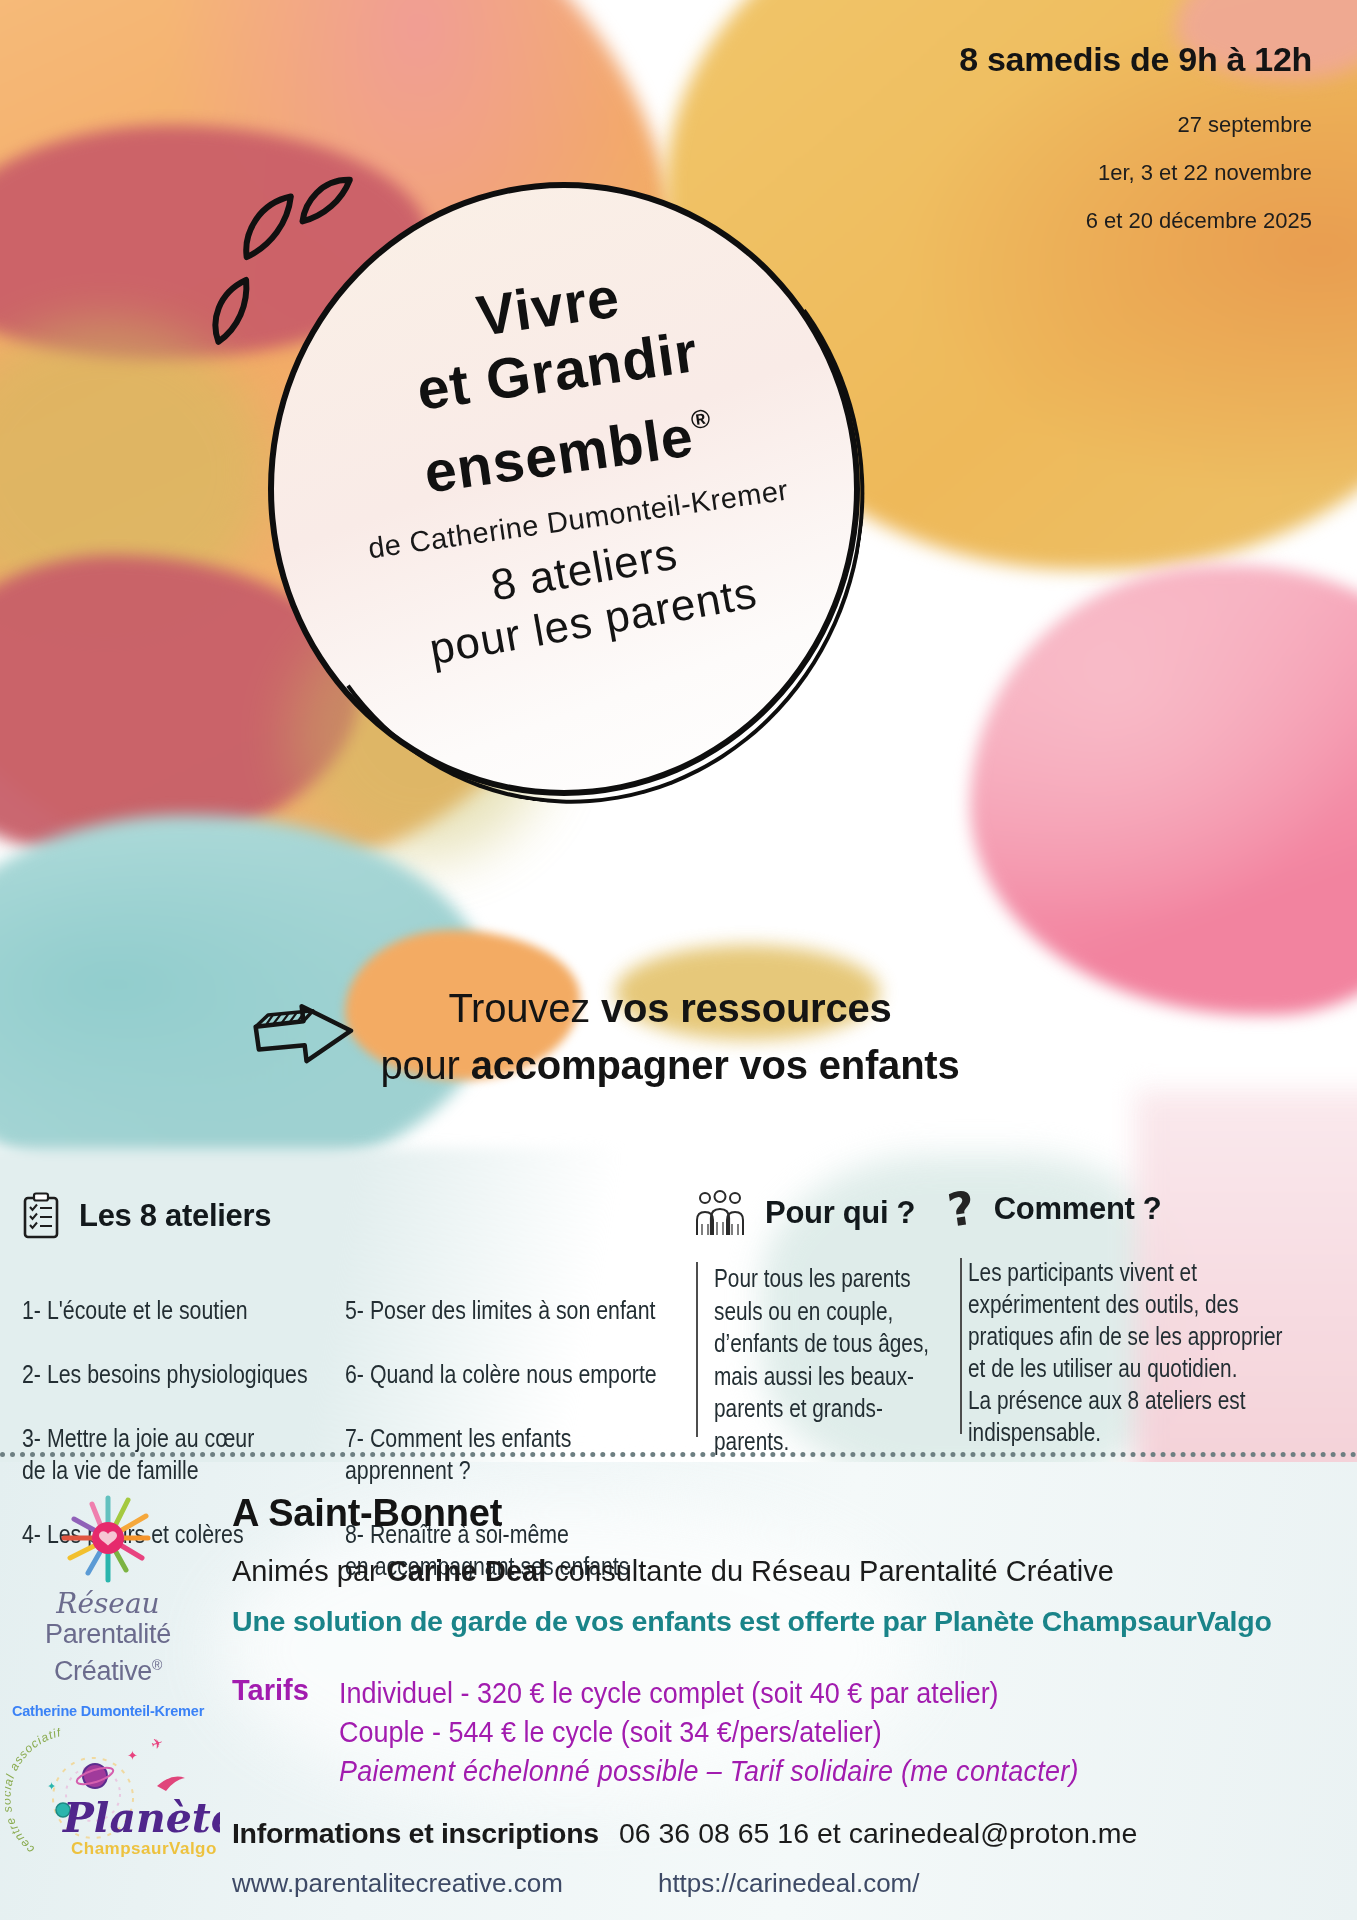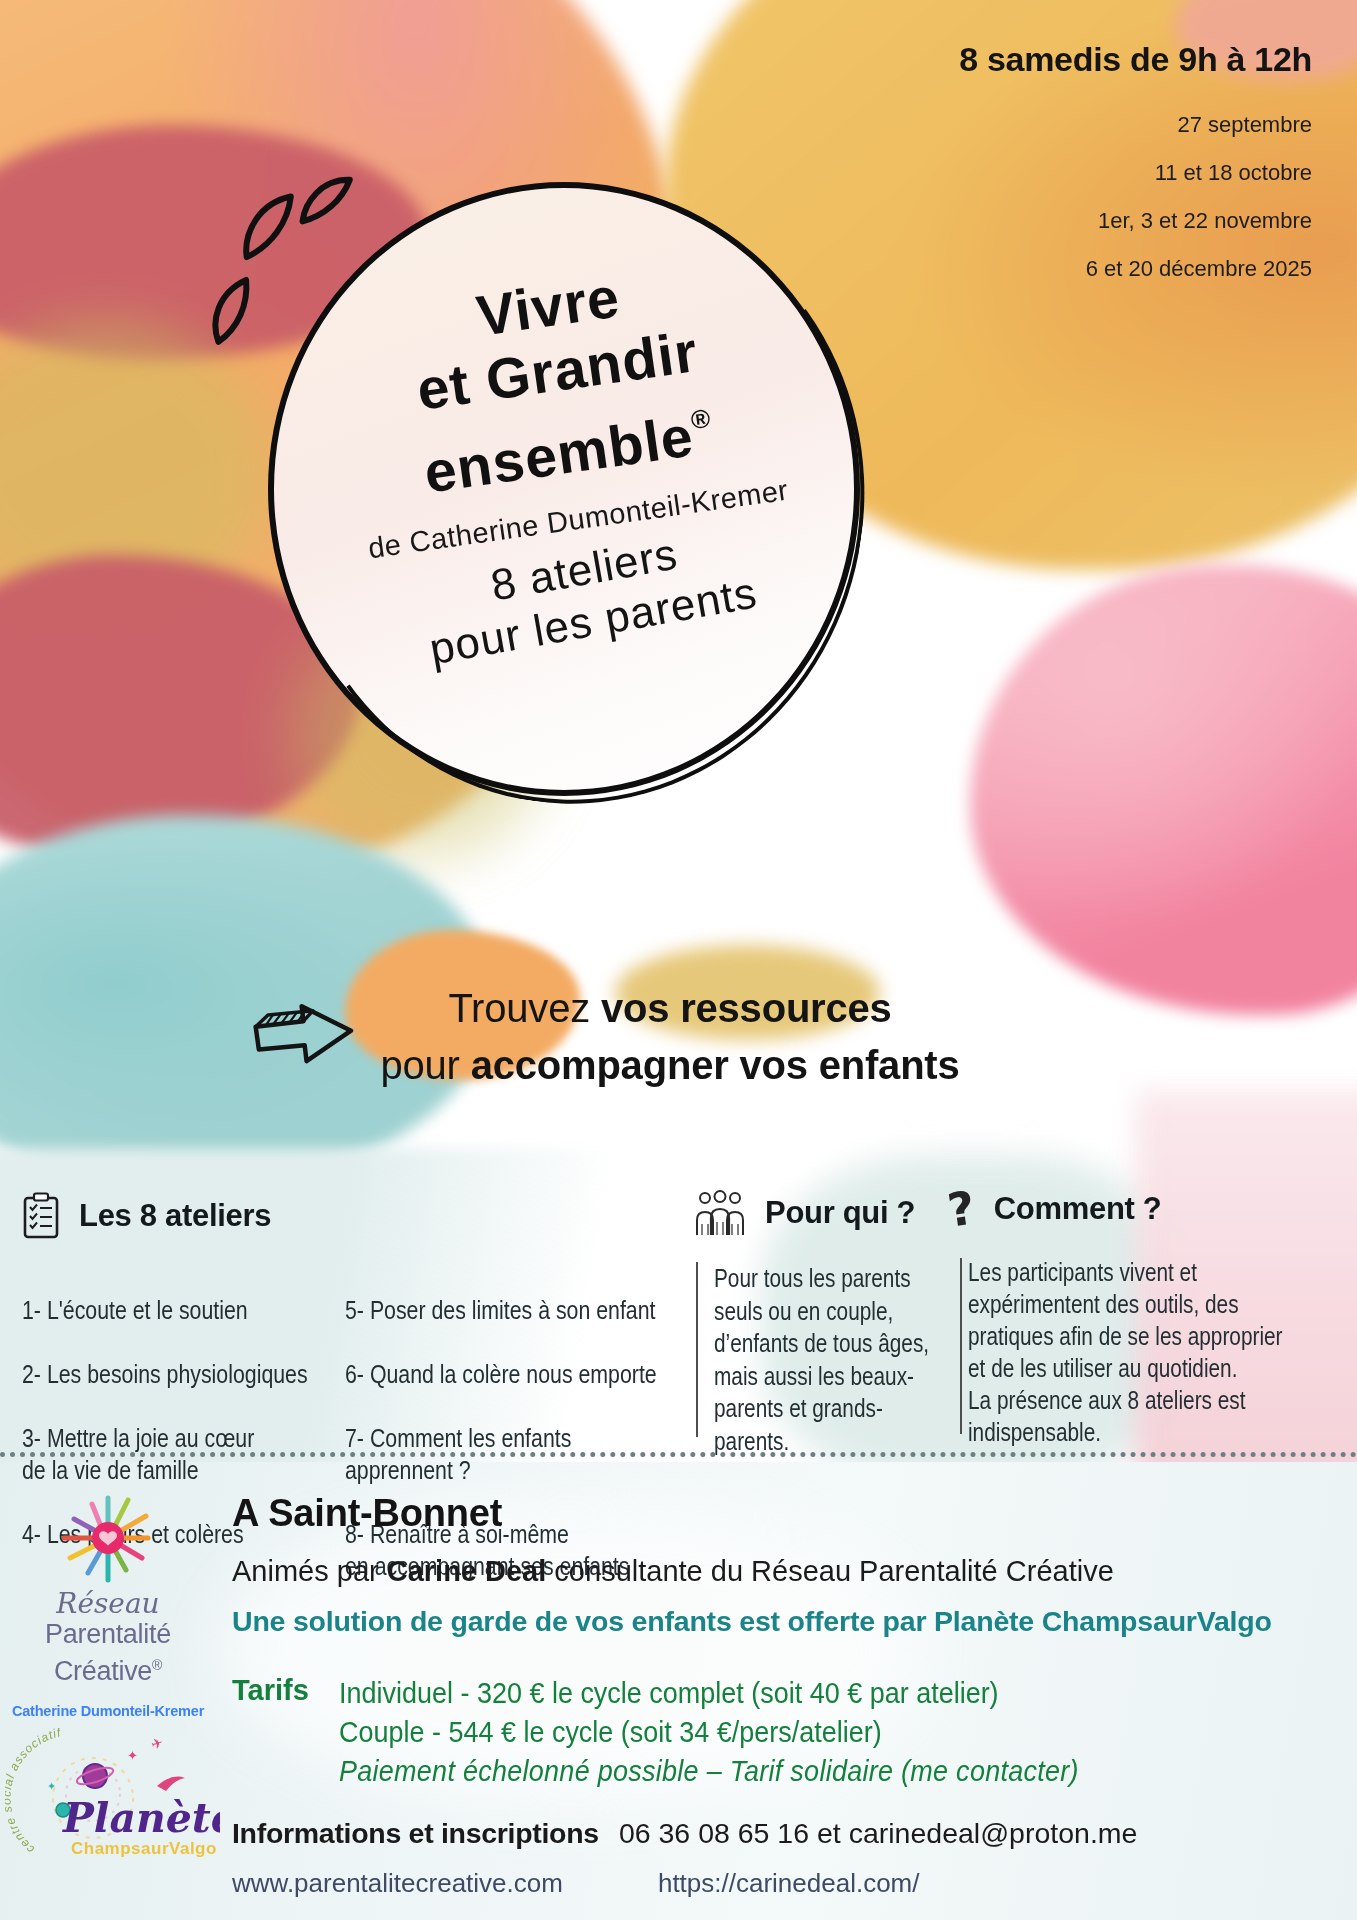--- a/index.html
+++ b/index.html
@@ -90,21 +90,21 @@
   .vdiv{width:0;border-left:2.5px solid #4d4d4d;}
   .vdiv1{left:696px;top:1262px;height:175px;}
   .vdiv2{left:960px;top:1258px;height:176px;}
   .dotted{left:0;top:1452px;width:1357px;border-top:5px dotted #6d7f82;}
   
   .bottom-info{left:232px;top:1492px;width:1115px;}
   .loc{font-size:38px;font-weight:bold;letter-spacing:-.2px;color:#141414;margin-bottom:20px;}
   .anim-line{font-size:29px;color:#1b1b1b;margin-bottom:17px;}
   .anim-line b{font-weight:bold;}
   .childcare{font-size:28.5px;font-weight:bold;color:#1a8489;letter-spacing:-.2px;margin-bottom:36px;}
-  .tarifs{display:flex;gap:30px;font-size:29px;color:#15803d;}
+  .tarifs{display:flex;gap:30px;font-size:29px;color:#a21caf;}
   .tarifs-label{font-weight:bold;white-space:nowrap;}
   .tarif-line{line-height:39px;transform:scaleX(.93);transform-origin:left top;white-space:nowrap;}
   .tarif-note{font-style:italic;letter-spacing:.3px;}
   .info-row{display:flex;gap:20px;margin-top:26px;font-size:28.5px;align-items:baseline;}
   .info-label{font-weight:bold;letter-spacing:-.3px;white-space:nowrap;}
   .info-contact{color:#1b1b1b;white-space:nowrap;}
   .site-row{display:flex;gap:95px;margin-top:18px;font-size:26px;color:#3e4a66;}
   
   .logo-reseau{left:8px;top:1492px;width:200px;text-align:center;z-index:3;}
   .lr-l1{font-family:"DejaVu Serif",serif;font-style:italic;font-size:28px;color:#6b6b8d;line-height:31px;}
@@ -134,21 +134,20 @@
     <div class="wc" id="band-ice"></div>
     <div class="wc" id="band-teal-right"></div>
     <div class="wc" id="band-pink-right"></div>
     <div class="wc" id="bottom-bg"></div>
     <div class="wc" id="bottom-white"></div>
   </div>
 
   <div class="ct schedule">
     <div class="sch-title">8 samedis de 9h à 12h</div>
     <div class="sch-date">27 septembre</div>
-    <div class="sch-date">11 et 18 octobre</div>
     <div class="sch-date">1er, 3 et 22 novembre</div>
     <div class="sch-date">6 et 20 décembre 2025</div>
   </div>
 
   <svg class="ct petals" viewBox="0 0 200 190">
     <g fill="none" stroke="#101010" stroke-width="6" stroke-linejoin="round">
       <path transform="translate(14,118) rotate(-10)" d="M2 60 C-2 38 10 12 40 4 C38 28 24 50 2 60 Z"></path>
       <path transform="translate(55,26) rotate(2)" d="M2 66 C-2 42 12 12 44 4 C42 30 26 54 2 66 Z"></path>
       <path transform="translate(124,2) rotate(16)" d="M2 56 C-1 36 9 10 36 3 C34 25 21 45 2 56 Z"></path>
     </g>

